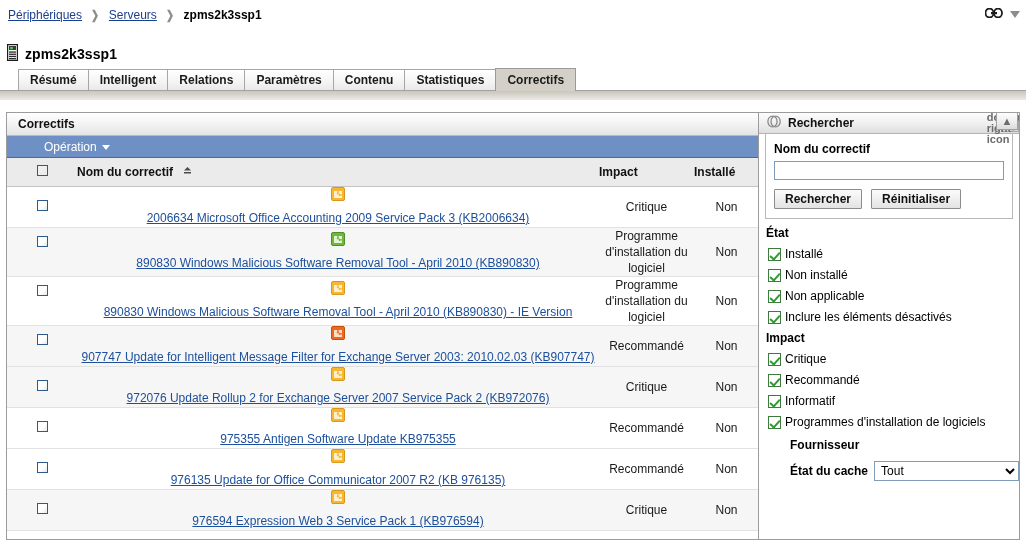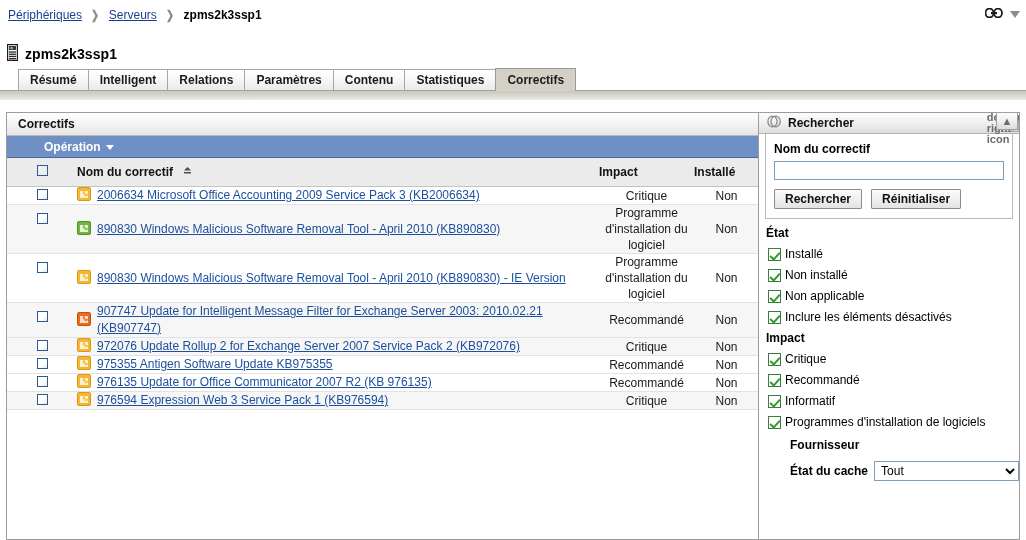--- a/index.html
+++ b/index.html
@@ -109,21 +109,21 @@
   }
   .op-bar {
     height: 21px;
     background: #6e90c4;
     border-bottom: 1px solid #4a6a9c;
     display: flex; align-items: center;
     position: relative;
   }
   .op-bar .op-label {
     margin-left: 37px;
-    color: #ffffff; font-weight: bold; font-size: 12px;
+    color: #ffffff; font-weight: normal; font-size: 12px;
     display: flex; align-items: center; gap: 5px;
     cursor: pointer;
   }
   .op-caret {
     width: 0; height: 0;
     border-left: 4px solid transparent;
     border-right: 4px solid transparent;
     border-top: 5px solid #ffffff;
     margin-top: 2px;
   }
@@ -164,21 +164,21 @@
     cursor: pointer;
     box-sizing: border-box;
   }
   .cbox.head {
     background: linear-gradient(to bottom right,#f2f2f2 0%,#eaeaea 100%);
   }
 
   td.name-cell {
     padding: 6px 6px 6px 13px;
   }
-  .name-wrap { display: flex; align-items: center; gap: 6px; }
+  .name-wrap { display: flex; align-items: center; gap: 6px; flex-direction: column; }
   .patch-link {
     color: #1c4f9c; text-decoration: underline; cursor: pointer;
     line-height: 17px;
   }
   td.imp-cell, td.inst-cell {
     text-align: center; color: #1a1a1a; line-height: 16px;
     padding: 4px 2px;
   }
   .sort-asc {
     display: inline-block; margin-left: 7px;
@@ -431,21 +431,21 @@
           <tr class="row-even">
             <td class="cb-cell" style="vertical-align:top;padding-top:8px"><span class="cbox"></span></td>
             <td class="name-cell">
               <div class="name-wrap">
                 <span>
                   <svg width="14" height="14" viewBox="0 0 14 14">
                       <rect x="0.5" y="0.5" width="13" height="13" rx="1.5" fill="#ea6a20" stroke="#c4520f"></rect>
                       <path d="M3 4h3.2v1.4a1.1 1.1 0 1 0 1.4 0V4H11v3.2H9.6a1.1 1.1 0 1 0 0 1.4H11V11H3z" fill="#fbdcc6"></path>
                     </svg>
                 </span>
-                <span class="patch-link">907747 Update for Intelligent Message Filter for Exchange Server 2003: 2010.02.21 (KB907747)</span>
+                <span class="patch-link">907747 Update for Intelligent Message Filter for Exchange Server 2003: 2010.02.03 (KB907747)</span>
               </div>
             </td>
             <td class="imp-cell">Recommandé</td>
             <td class="inst-cell">Non</td>
           </tr>
 
 
           <tr class="row-even">
             <td class="cb-cell"><span class="cbox"></span></td>
             <td class="name-cell">

